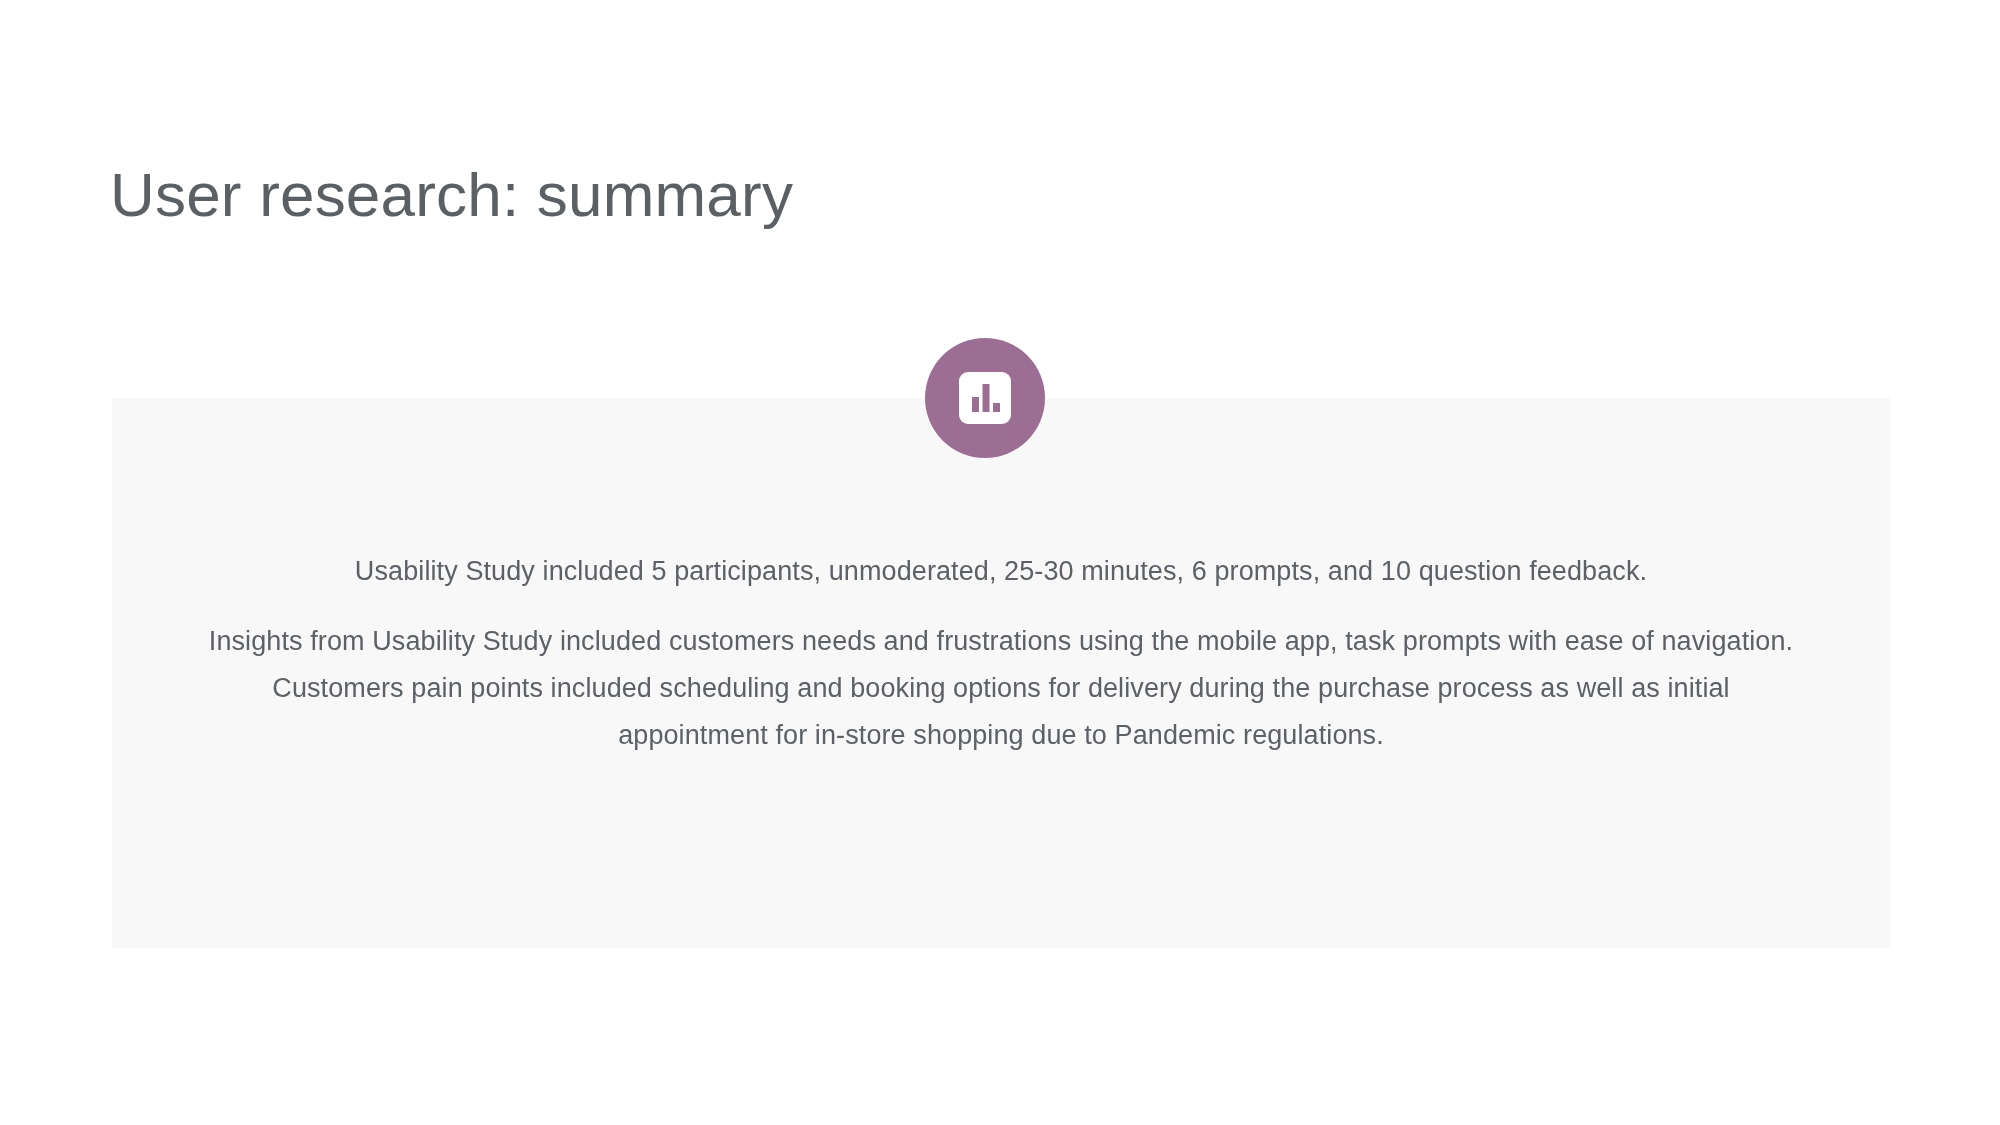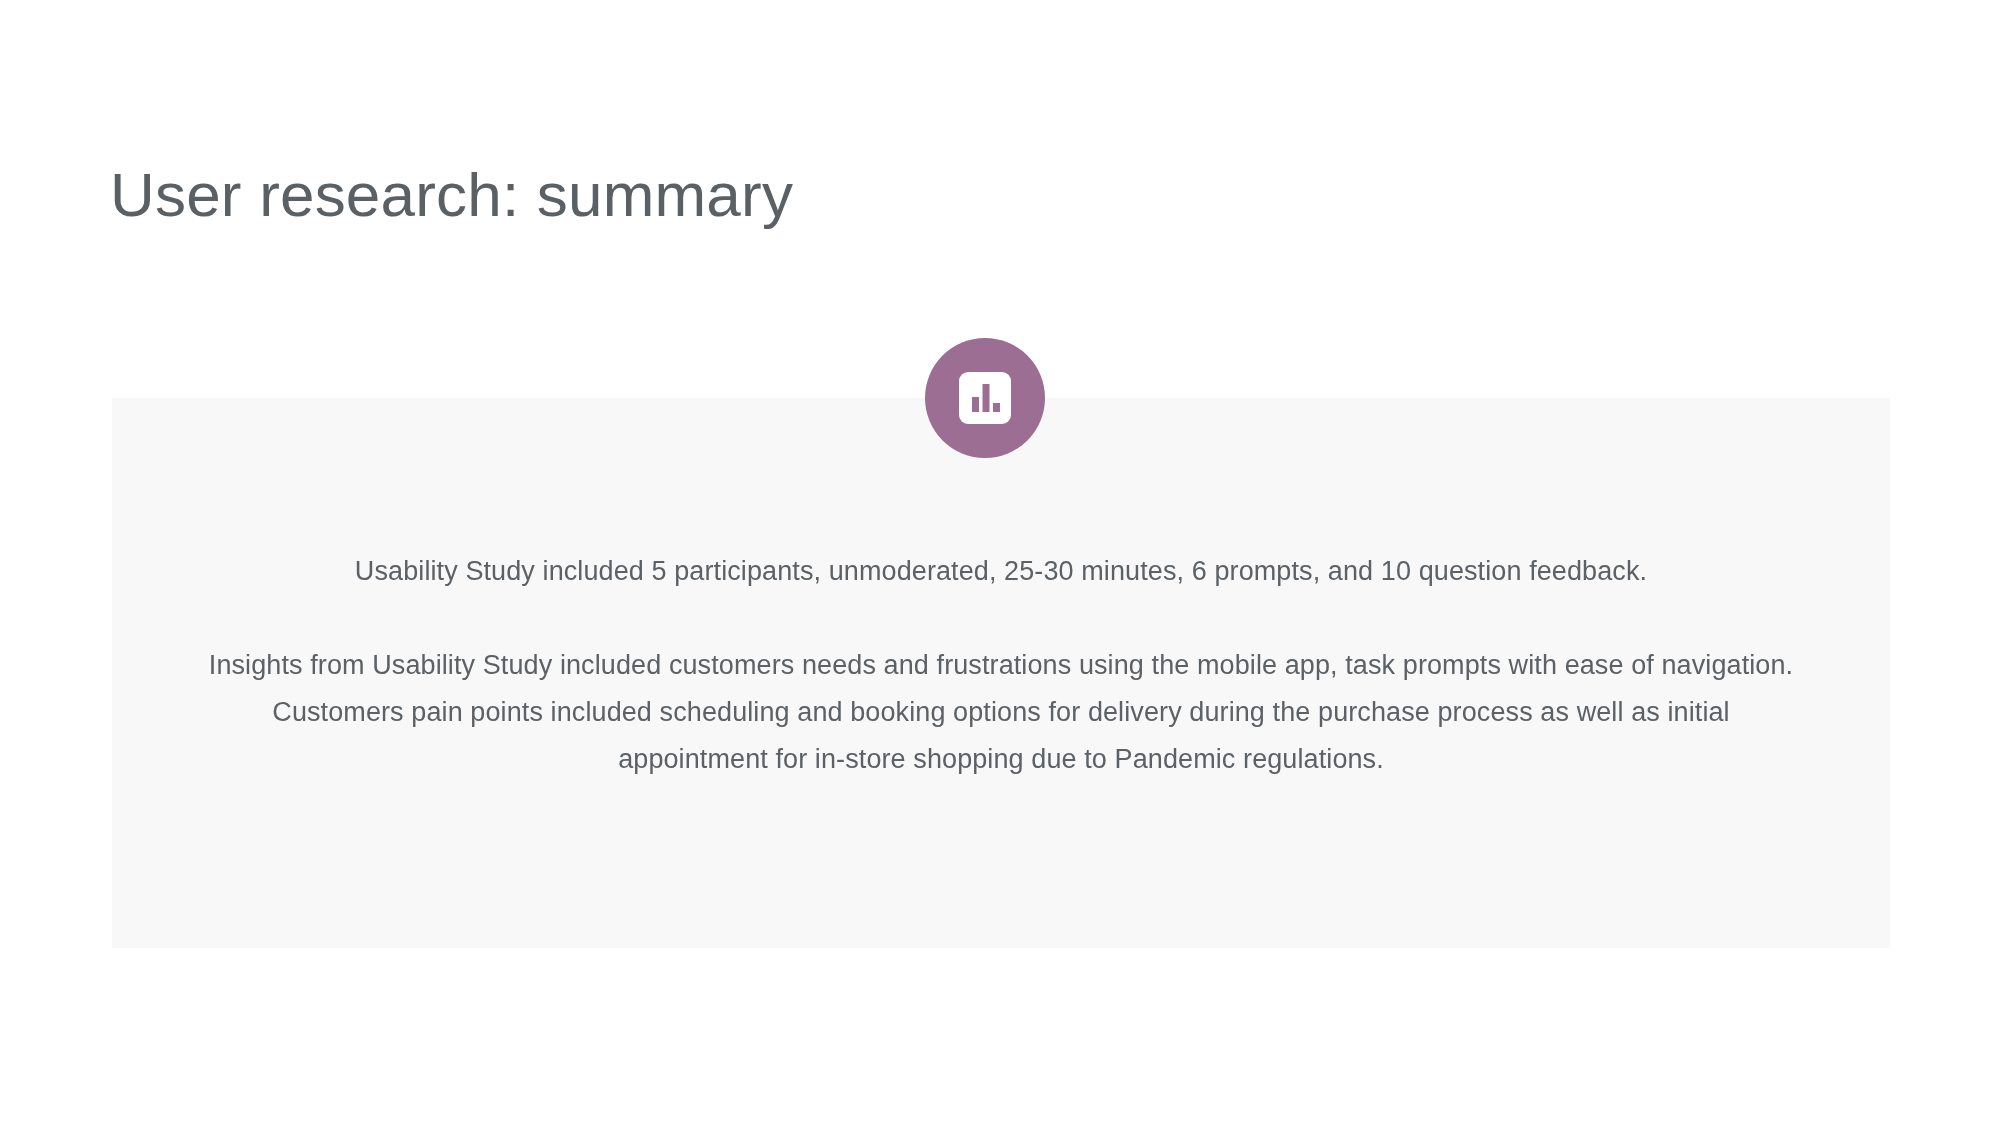--- a/index.html
+++ b/index.html
@@ -57,21 +57,21 @@
   .body-paragraph {
     font-size: 27px;
     line-height: 47px;
     font-weight: 400;
     color: #5c6166;
     letter-spacing: 0.1px;
     margin: 0;
   }
 
   .body-paragraph.second {
-    margin-top: 47px;
+    margin-top: 23px;
     text-align: center;
   }
 
   
   .badge-icon {
     position: absolute;
     left: 925px;
     top: 338px;
     width: 120px;
     height: 120px;

